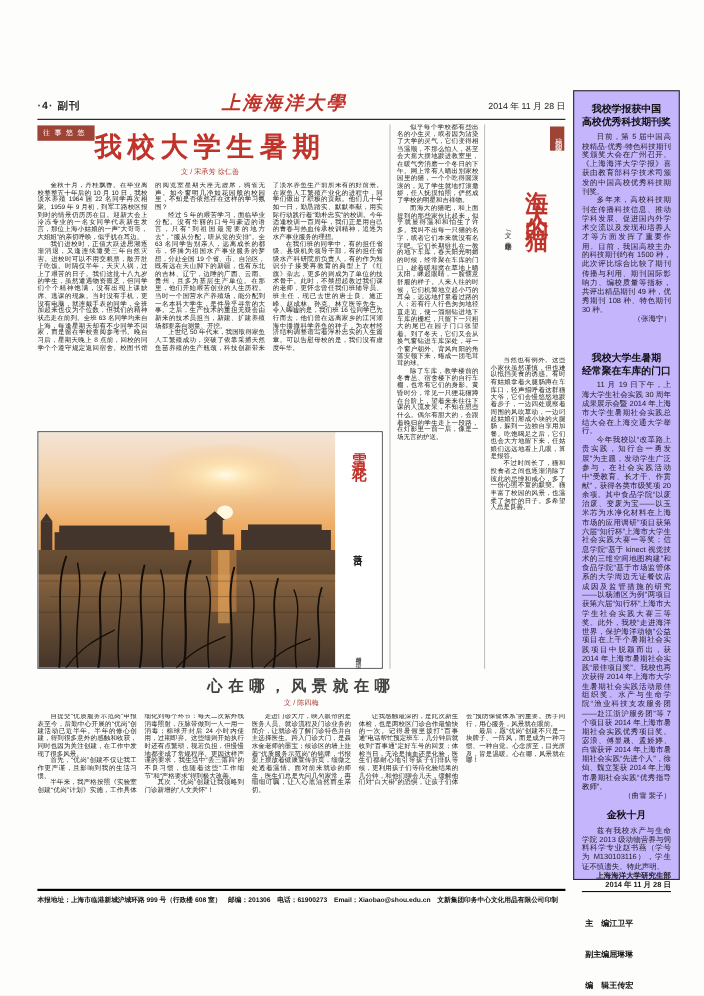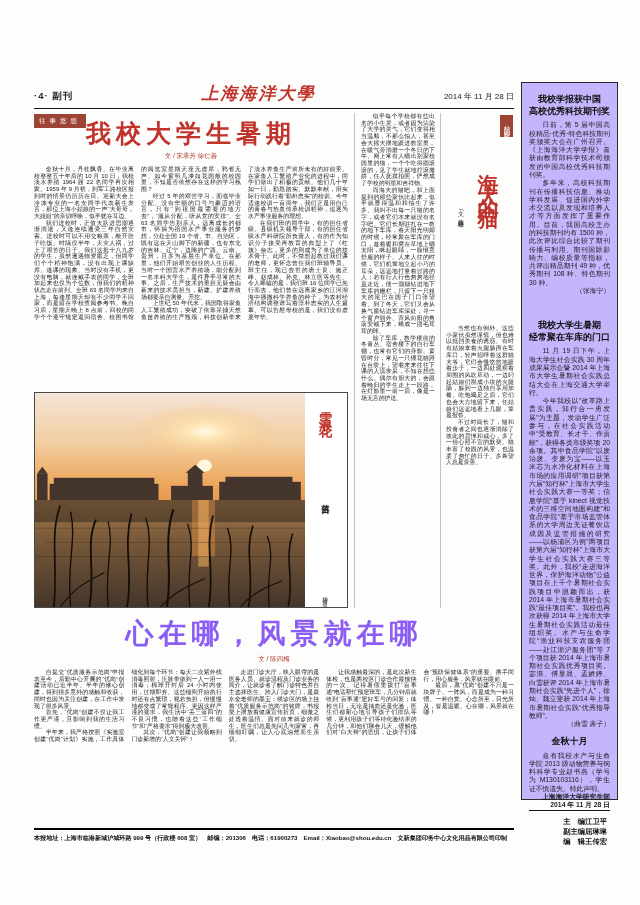--- a/index.html
+++ b/index.html
@@ -54,41 +54,41 @@
   .cat-title{position:absolute;top:44px;right:12px;writing-mode:vertical-rl;
        font-family:"DejaVu Serif",serif;font-weight:bold;color:#c0332b;
        font-size:21px;letter-spacing:12px;}
   .cat-byline{position:absolute;top:92px;right:49px;writing-mode:vertical-rl;
        font-size:6.3px;color:#333;letter-spacing:1px;}
   .cat-text2{flex:1;overflow:hidden;}
 
   
   .bottom-section{margin-top:7px;}
   .scenery-title{text-align:center;font-family:"DejaVu Serif",serif;font-weight:bold;
-       color:#8b5cf6;font-size:28px;letter-spacing:5px;}
+       color:#404040;font-size:14px;letter-spacing:5px;}
   .scenery-byline{text-align:center;color:#b03a30;font-size:6.5px;margin-top:2px;}
   .scenery-body{margin-top:5px;height:150px;overflow:hidden;column-count:5;column-gap:7px;}
 
   
   .main-footer{margin-top:9px;border-top:2px solid #000;padding-top:4px;}
   .footer-text{font-size:6.1px;font-weight:bold;color:#111;white-space:nowrap;}
 
   
   .sidebar{width:97px;margin-left:7px;height:718px;border:1px solid #2a2a2a;
        box-sizing:border-box;padding:8px 7px 5px;display:flex;flex-direction:column;
        background:#c4b5fd;flex:none;}
   .sb-title{text-align:center;font-weight:bold;font-size:9px;line-height:1.35;
        color:#101010;margin:2px 0 4px;}
   .sb-body{font-size:6.8px;line-height:1.22;text-align:justify;color:#1c1c1c;}
   .sb-body p{margin:0;text-indent:2em;}
   .sig{text-align:right;text-indent:0 !important;}
   .notice-signer{text-align:right;text-indent:0 !important;font-weight:bold;}
   .editors{margin-top:auto;border-top:1.5px solid #111;padding:6px 2px 2px;}
-  .ed-row{display:flex;justify-content:flex-end;font-size:7.3px;font-weight:bold;
-       margin:0 1px;color:#111;}
+  .ed-row{display:flex;justify-content:flex-start;font-size:7.3px;font-weight:bold;
+       margin:18px 1px;color:#111;}
 </style>
 </head>
 <body>
 
 <div class="page">
   <div class="inner">
     <div class="content-row">
 
       <div class="main">
 

